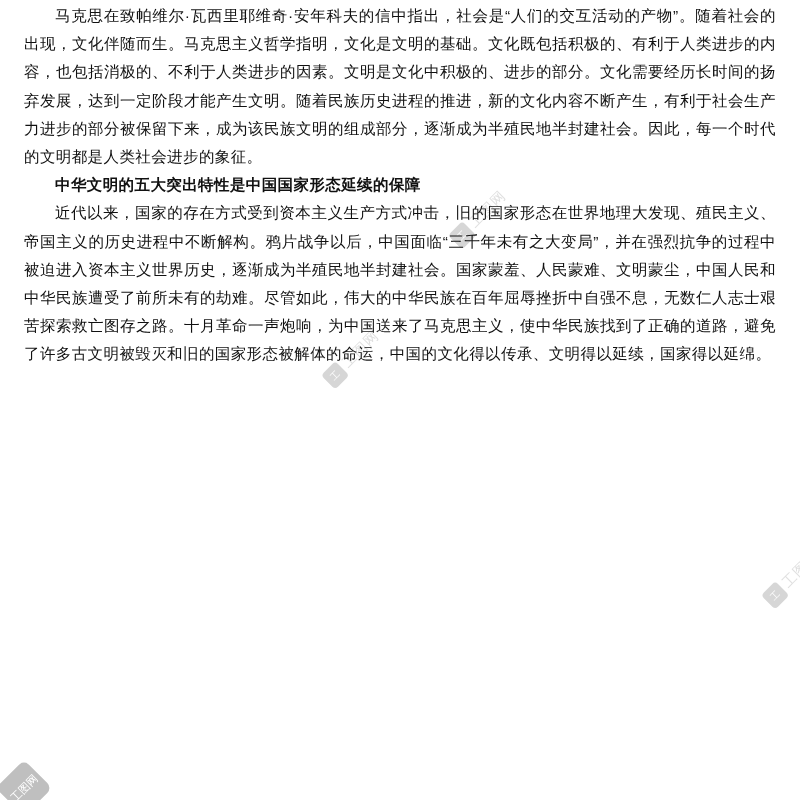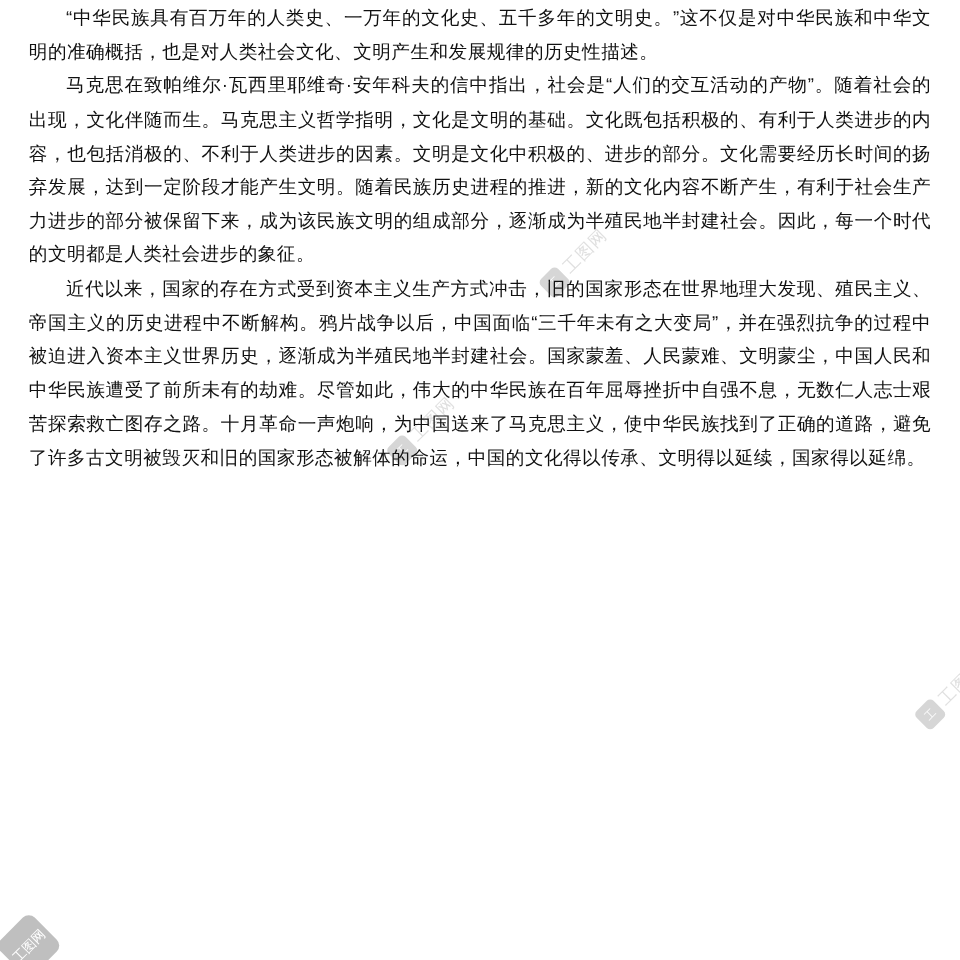--- a/index.html
+++ b/index.html
@@ -94,18 +94,18 @@
       <span class="wm-logo" style="background: rgb(181, 181, 181);">工</span>
       <span class="wm-text" style="color: rgb(198, 198, 198);">工图网</span>
     </div>
     <div class="watermark" style="left: 758px; top: 568px;">
       <span class="wm-logo" style="background: rgb(181, 181, 181);">工</span>
       <span class="wm-text" style="color: rgb(198, 198, 198);">工图网</span>
     </div>
   </div>
 
 <div class="doc" id="doc">
-    <p class="body">“中华民族具有百万年的人类史、一万年的文化史、五千多年的文明史。”这不仅是对中华民族和中华文明的准确概括，也是对人类社会文化、文明产生和发展规律的历史性描述。</p>
     <p class="body">马克思在致帕维尔·瓦西里耶维奇·安年科夫的信中指出，社会是“人们的交互活动的产物”。随着社会的出现，文化伴随而生。马克思主义哲学指明，文化是文明的基础。文化既包括积极的、有利于人类进步的内容，也包括消极的、不利于人类进步的因素。文明是文化中积极的、进步的部分。文化需要经历长时间的扬弃发展，达到一定阶段才能产生文明。随着民族历史进程的推进，新的文化内容不断产生，有利于社会生产力进步的部分被保留下来，成为该民族文明的组成部分，逐渐成为半殖民地半封建社会。因此，每一个时代的文明都是人类社会进步的象征。</p>
+    <p class="heading">中华文明的五大突出特性是中国国家形态延续的保障</p>
     <p class="body">近代以来，国家的存在方式受到资本主义生产方式冲击，旧的国家形态在世界地理大发现、殖民主义、帝国主义的历史进程中不断解构。鸦片战争以后，中国面临“三千年未有之大变局”，并在强烈抗争的过程中被迫进入资本主义世界历史，逐渐成为半殖民地半封建社会。国家蒙羞、人民蒙难、文明蒙尘，中国人民和中华民族遭受了前所未有的劫难。尽管如此，伟大的中华民族在百年屈辱挫折中自强不息，无数仁人志士艰苦探索救亡图存之路。十月革命一声炮响，为中国送来了马克思主义，使中华民族找到了正确的道路，避免了许多古文明被毁灭和旧的国家形态被解体的命运，中国的文化得以传承、文明得以延续，国家得以延绵。</p>
   </div>
 
 <div class="corner-logo" id="corner-logo" style="background: rgb(181, 181, 181);">工图网</div>
 
 </body></html>

